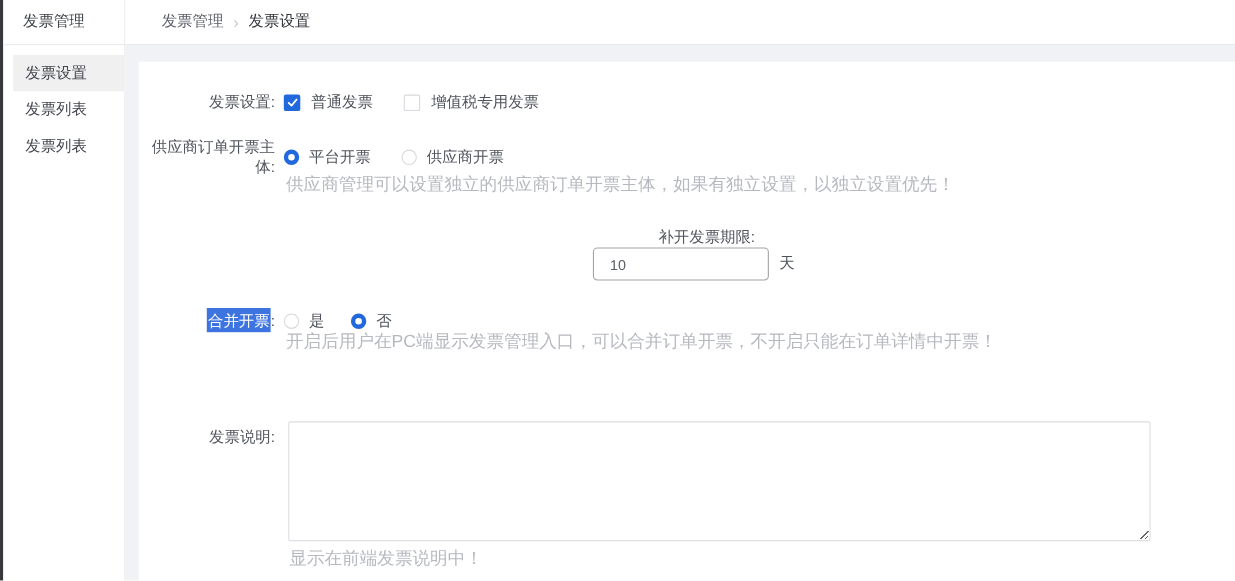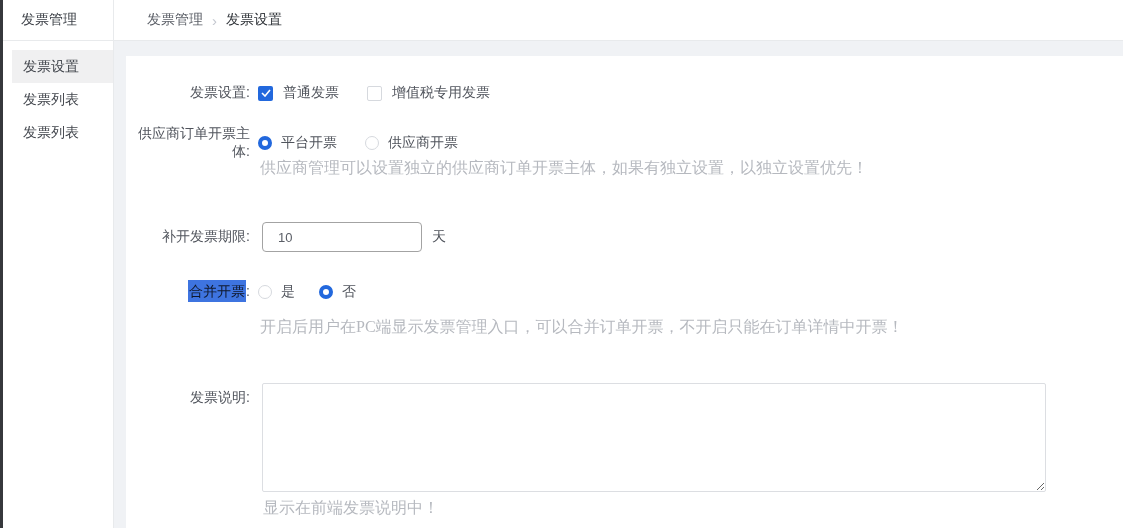--- a/index.html
+++ b/index.html
@@ -42,21 +42,21 @@
   .radio.on { border:4.5px solid #2268dd; }
   .radio.off { border:1px solid #d6d9de; }
   .radio-label { margin-left:9px; font-size:14px; color:#50545c; }
   .ropt2 { margin-left:24px; display:flex; align-items:center; }
 
   .text-input { width:160px; height:30px; border:1px solid #a3a3a3; border-radius:4px;
                 padding:0 7px 0 15px; font-size:13px; color:#5a5e66; outline:none;
                 font-family:"Liberation Sans", sans-serif; }
   .unit { margin-left:10px; font-size:14px; color:#50545c; }
 
-  .hl { background:#3e74e0; color:#0f172a; padding:3px 1px; }
+  .hl { background:#3e74e0; color:#ffffff; padding:3px 1px; }
   .colon { color:#50545c; }
 
   .note-area { width:784px; height:109px; border:1px solid #dcdee2; border-radius:2px;
                resize:both; padding:6px 8px; font-size:13px; color:#5a5e66; outline:none;
                font-family:"Liberation Sans", sans-serif; }
   .label-top { align-items:flex-start; }
   .label-top .flabel { padding-top:6px; }
 </style>
 </head>
 <body>
@@ -110,42 +110,42 @@
           <span class="opt-label">普通发票</span>
         </div>
         <div class="opt2">
           <div class="checkbox off"></div>
           <span class="opt-label">增值税专用发票</span>
         </div>
       </div>
     </div>
     <div class="fhelp" style="top:102px;">供应商管理可以设置独立的供应商订单开票主体，如果有独立设置，以独立设置优先！</div>
 
-    <div class="frow" style="top:166px; height:30px; left:0; right:0;">
+    <div class="frow" style="top:151px; height:30px; left:0; right:0;flex-direction:column;">
       <div class="flabel">补开发票期限:</div>
       <div class="fctrl" style="margin-left:12px;">
         <input class="text-input" type="text" value="10" style="">
         <span class="unit">天</span>
       </div>
     </div>
 
     <div class="frow" style="top:226px; height:20px; left:0; right:0;">
       <div class="flabel"><span class="hl">合并开票</span><span class="colon">:</span></div>
       <div class="fctrl">
         <div class="opt1">
           <div class="radio off"></div>
           <span class="radio-label">是</span>
         </div>
         <div class="ropt2">
           <div class="radio on"></div>
           <span class="radio-label">否</span>
         </div>
       </div>
     </div>
-    <div class="fhelp" style="top:261px;font-family:Liberation Serif, serif;">开启后用户在PC端显示发票管理入口，可以合并订单开票，不开启只能在订单详情中开票！</div>
+    <div class="fhelp" style="top:244px;">开启后用户在PC端显示发票管理入口，可以合并订单开票，不开启只能在订单详情中开票！</div>
 
     <div class="frow label-top" style="top:327px; left:0; right:0;">
       <div class="flabel">发票说明:</div>
       <div class="fctrl" style="margin-left:12px;">
         <textarea class="note-area" style=""></textarea>
       </div>
     </div>
     <div class="fhelp" style="top:442px; left:137px;">显示在前端发票说明中！</div>
 
   </div>

